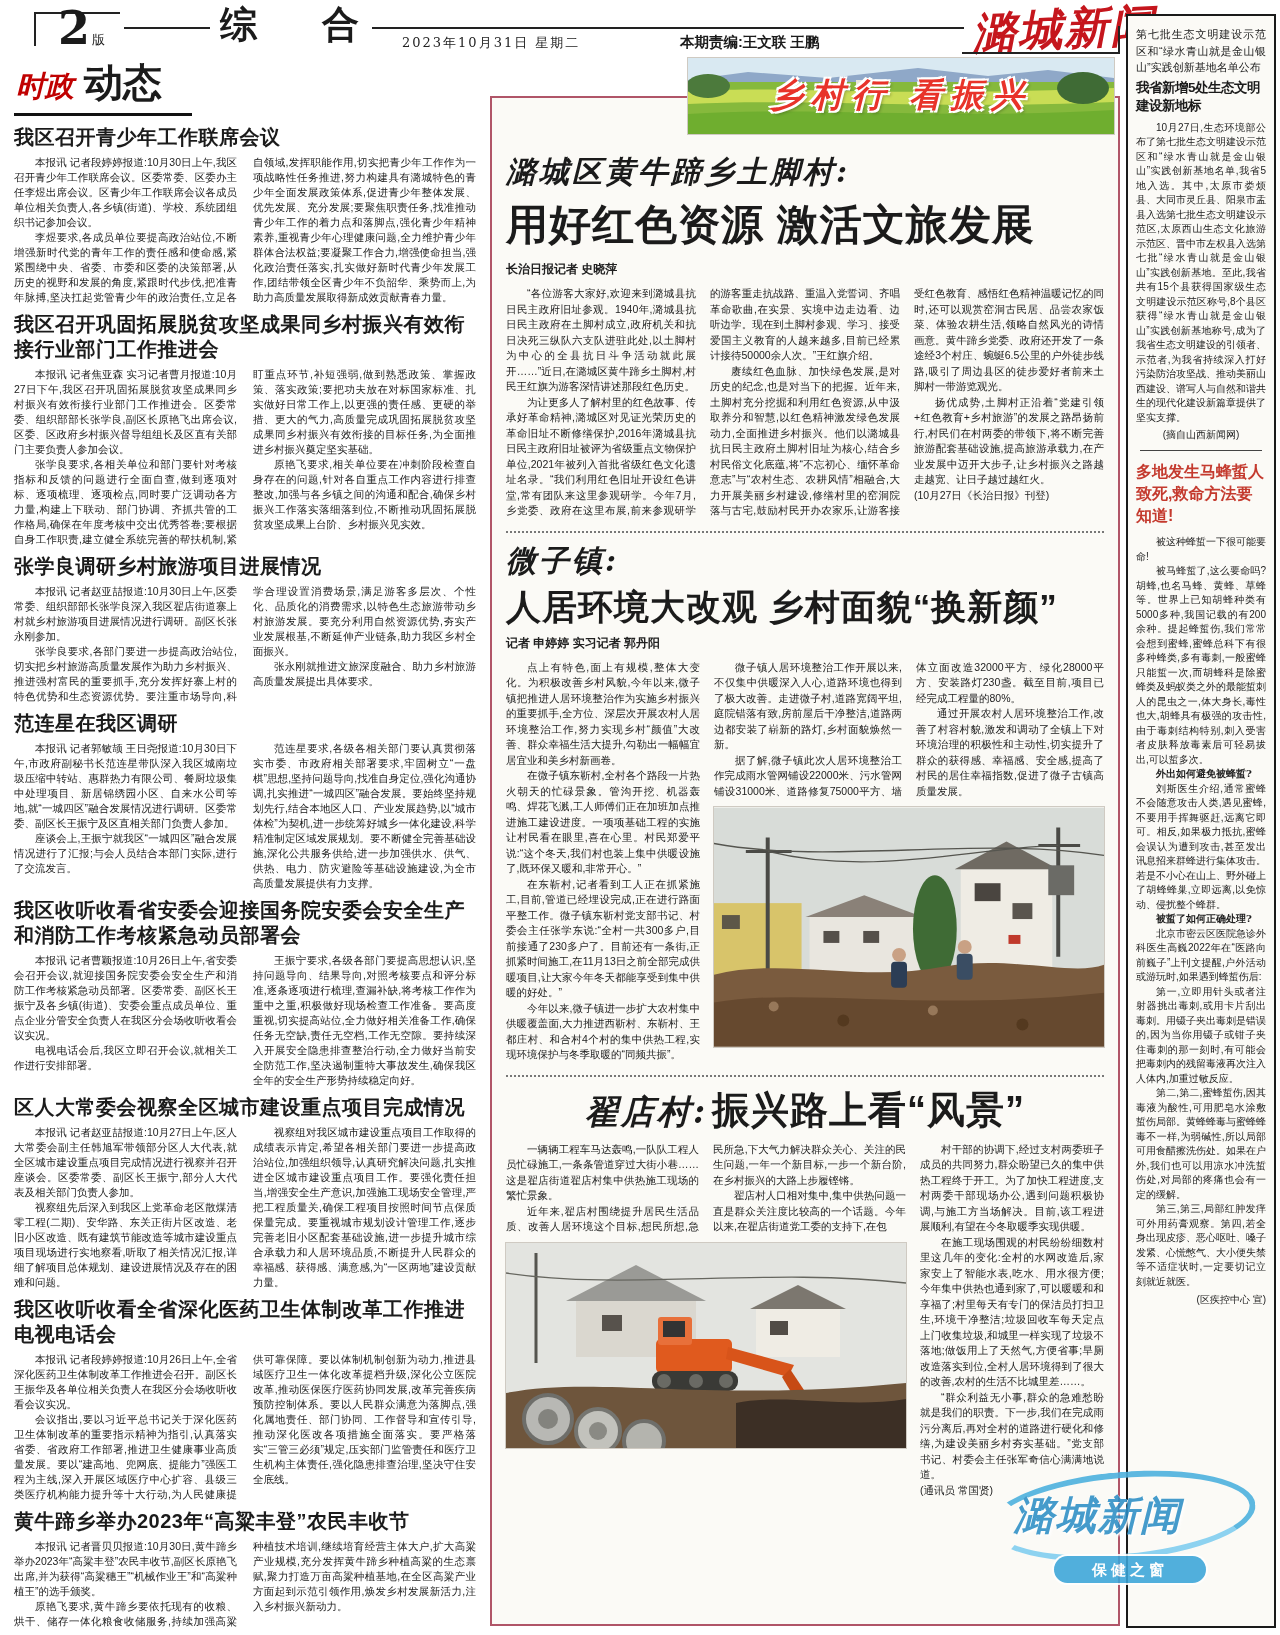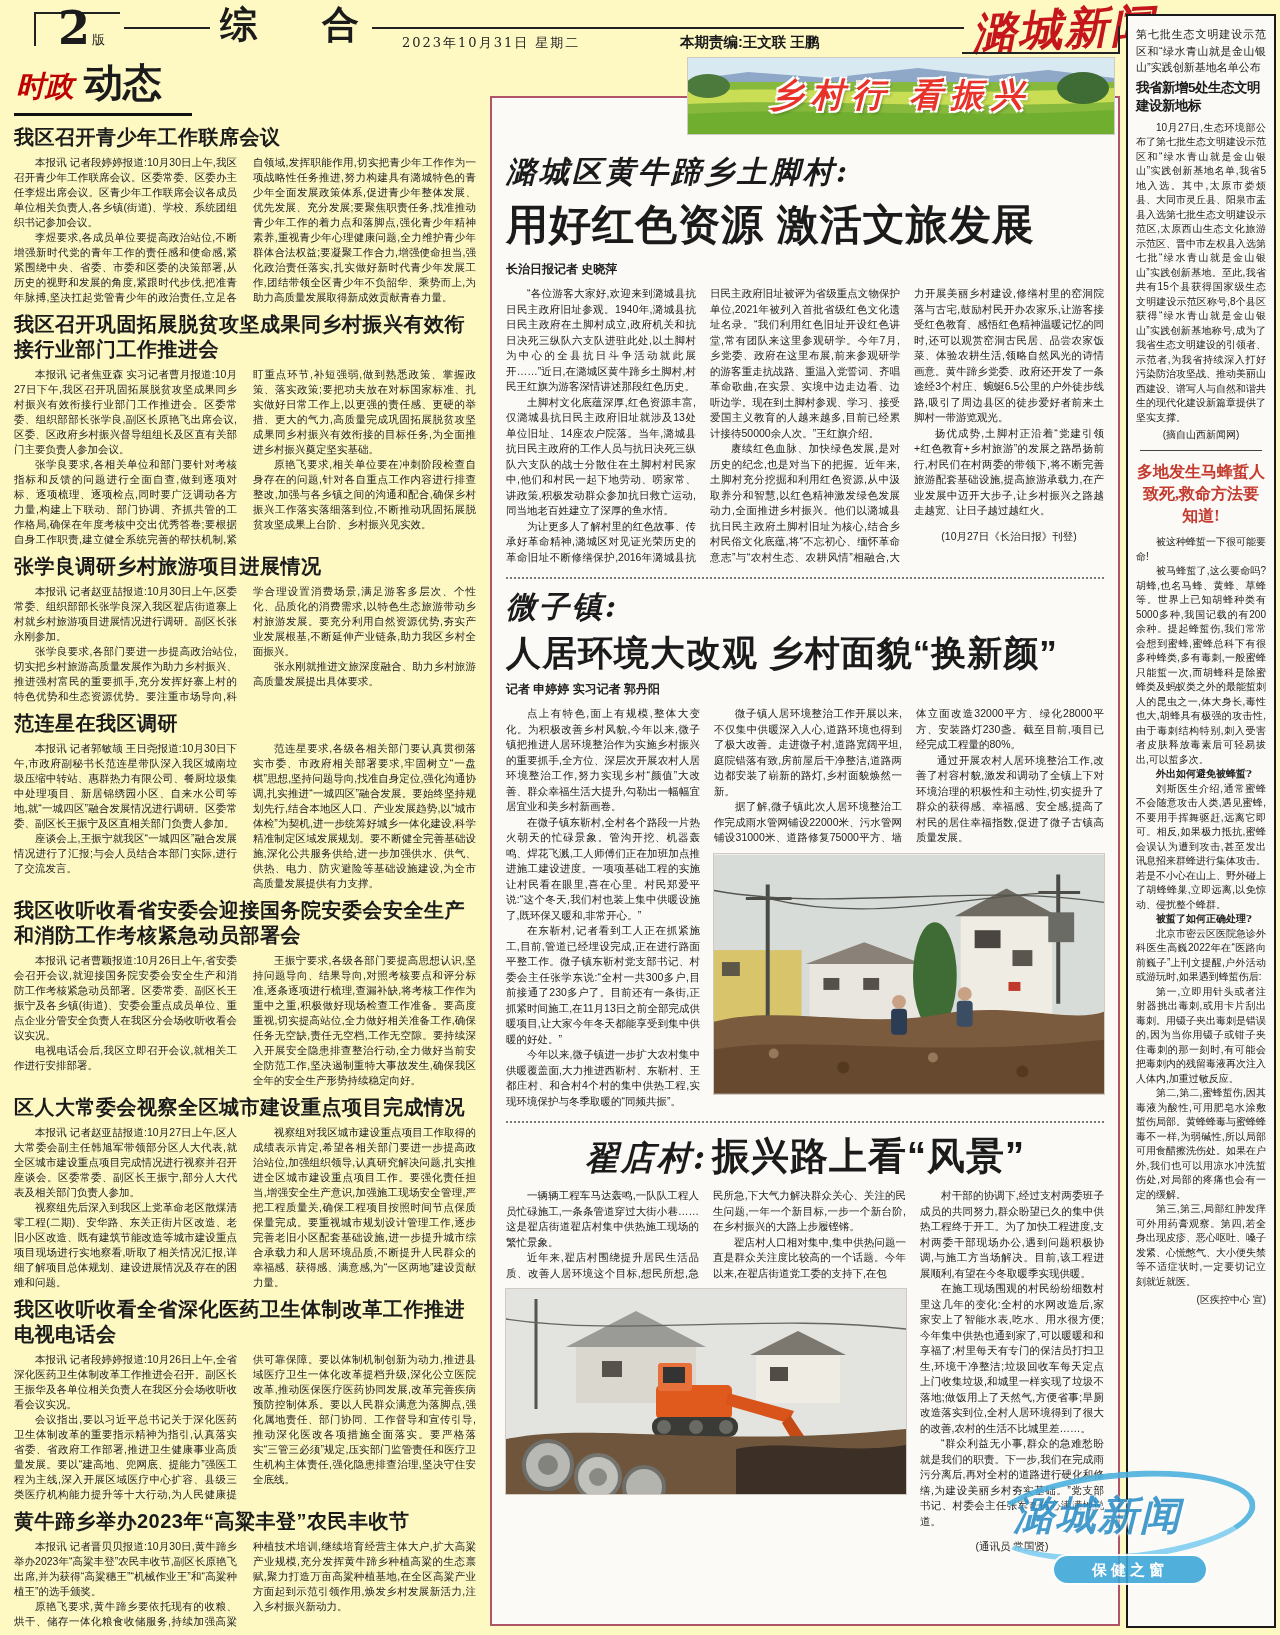--- a/index.html
+++ b/index.html
@@ -1,18 +1,18 @@
 <!DOCTYPE html>
 <html><head>
 <meta charset="utf-8">
 <style>
 *{box-sizing:border-box;margin:0;padding:0}
 html,body{width:1280px}
 body{font-family:"Liberation Sans","DejaVu Sans",sans-serif;background:#e9e7e2}
-.page{position:relative;width:1280px;height:1635px;background:#fef9c3;overflow:hidden;color:#1b1b1b}
+.page{position:relative;width:1280px;height:1635px;background:#ffffff;overflow:hidden;color:#1b1b1b}
 
 
 .corner-l{position:absolute;left:34px;top:12px;width:86px;height:34px;border-left:2px solid #222;border-top:2px solid #222}
 .pagenum{position:absolute;left:58px;top:4px}
 .pagenum .num{font-size:46px;font-weight:bold;font-family:"DejaVu Serif",serif;line-height:48px}
 .pagenum .ban{font-size:13px;margin-left:2px}
 .hline1{position:absolute;left:124px;top:27px;width:86px;height:2px;background:#222}
 .section-title{position:absolute;left:220px;top:0px;font-size:37px;font-weight:bold;letter-spacing:26px;white-space:nowrap;font-family:"DejaVu Serif",serif}
 .hline2{position:absolute;left:372px;top:27px;width:592px;height:2px;background:#222}
 .date{position:absolute;left:402px;top:34px;font-size:13px;letter-spacing:2px;font-family:"DejaVu Serif",serif;color:#222}
@@ -22,21 +22,21 @@
 
 
 .left-col{position:absolute;left:14px;top:56px;width:462px;height:1576px;overflow:hidden}
 .sec-head{display:inline-block;border-bottom:3px solid #111;padding:0 30px 3px 2px;margin-bottom:2px}
 .sec-head .red{color:#c00101;font-size:29px;font-weight:bold;font-family:"DejaVu Serif",serif;font-style:italic;margin-right:10px}
 .sec-head .blk{font-size:39px;font-weight:bold;font-family:"DejaVu Serif",serif}
 .l-article{margin-bottom:7px}
 .l-article h2{font-size:20px;line-height:25px;font-weight:bold;margin:7px 0 5px;letter-spacing:.5px}
 .body2{column-count:2;column-gap:16px;text-align:justify;font-size:10.5px;line-height:15px;color:#222}
 .para{text-indent:2em;margin:0}
-.attr{text-align:center;text-indent:0;margin-top:10px}
+.attr{text-align:left;text-indent:0;margin-top:0}
 
 
 .center-box{position:absolute;left:490px;top:96px;width:630px;height:1530px;border:2px solid #b05568;background:#fbfaf6;padding:48px 14px 8px;overflow:hidden}
 .banner{position:absolute;left:688px;top:58px;width:426px;height:76px;z-index:3;box-shadow:0 0 0 1px #cfcac2;overflow:hidden}
 .banner svg{position:absolute;left:0;top:0}
 .banner-text{position:absolute;width:100%;top:15px;text-align:center;font-size:33px;font-weight:bold;font-style:italic;font-family:Liberation Serif, serif;color:#e8332a;letter-spacing:8px;text-shadow:-2px -2px 0 #fff,2px -2px 0 #fff,-2px 2px 0 #fff,2px 2px 0 #fff,3px 3px 3px rgba(0,0,0,.25)}
 .c-kicker{font-family:"DejaVu Serif",serif;font-style:italic;font-weight:bold;font-size:30px;margin:6px 0 2px;letter-spacing:3px}
 .c1-title{font-size:42px;font-weight:bold;letter-spacing:1px;margin:4px 0 8px;white-space:nowrap}
 .c-byline{font-size:12px;font-weight:bold;margin:2px 0 8px;color:#222}
 .body3{column-count:3;column-gap:14px;text-align:justify;font-size:10.5px;line-height:15.5px;color:#222}
@@ -55,21 +55,21 @@
 .zd-left-text{column-count:2;column-gap:14px;font-size:10.5px;line-height:15.5px;text-align:justify;color:#222}
 .zd-col3{flex:1;min-width:0;font-size:10.5px;line-height:15.5px;text-align:justify;color:#222}
 
 
 .sidebar{position:absolute;left:1126px;top:14px;width:150px;height:1614px;border:2px solid #1a1a1a;padding:10px 8px;overflow:hidden;background:#fbfaf6}
 .sb-kicker{font-size:11px;line-height:16.5px;text-align:justify;color:#222}
 .sb-title1{font-size:13.5px;font-weight:bold;line-height:18px;margin:3px 0 6px;letter-spacing:-.5px}
 .sb-body{font-size:10px;line-height:14.5px;text-align:justify;color:#222}
 .sb-source{font-size:10px;text-align:center;margin:3px 0 6px}
 .sb-rule{border-top:1px solid #444;margin:8px 4px 10px}
-.sb-title2{color:#c43a2e;font-size:16px;font-weight:bold;text-align:center;line-height:22px;margin:0 0 8px;font-family:Liberation Serif, serif}
+.sb-title2{color:#c43a2e;font-size:16px;font-weight:bold;line-height:22px;margin:0 0 8px;font-family:Liberation Sans, sans-serif}
 .subhead{font-weight:bold;text-indent:2em;font-family:"DejaVu Serif",serif}
 .sb-sign{font-size:10px;text-align:right;margin-top:4px}
 
 
 .watermark{position:absolute;left:982px;top:1468px;width:296px;height:136px;z-index:6;opacity:.88;pointer-events:none}
 .wm-ellipse{position:absolute;left:6px;top:4px;width:268px;height:88px;border:6px solid #49b0de;border-radius:50%;transform:rotate(-5deg);border-left-color:transparent;border-bottom-color:#7ecdf0}
 .wm-text{position:absolute;left:32px;top:20px;font-size:40px;font-weight:bold;font-style:italic;color:#2d8fc6;font-family:"DejaVu Serif",serif;letter-spacing:2px;text-shadow:1px 1px 0 #fff,2px 2px 2px rgba(255,255,255,.8);white-space:nowrap}
 .wm-ribbon{position:absolute;left:72px;top:88px;width:152px;height:27px;background:#3aa5d9;color:#fff;border-radius:14px;text-align:center;font-size:15px;font-weight:bold;line-height:27px;letter-spacing:4px;box-shadow:0 0 0 2px #fff}
 </style>
 </head>
@@ -183,21 +183,20 @@
   </div>
 
   <section class="center-box">
 
     <article>
       <div class="c-kicker">潞城区黄牛蹄乡土脚村:</div>
       <h1 class="c1-title">用好红色资源  激活文旅发展</h1>
       <div class="c-byline">长治日报记者 史晓萍</div>
       <div class="body3">
           <p class="para">“各位游客大家好,欢迎来到潞城县抗日民主政府旧址参观。1940年,潞城县抗日民主政府在土脚村成立,政府机关和抗日决死三纵队六支队进驻此处,以土脚村为中心的全县抗日斗争活动就此展开……”近日,在潞城区黄牛蹄乡土脚村,村民王红旗为游客深情讲述那段红色历史。</p>
-          <p class="para">土脚村文化底蕴深厚,红色资源丰富,仅潞城县抗日民主政府旧址就涉及13处单位旧址、14座农户院落。当年,潞城县抗日民主政府的工作人员与抗日决死三纵队六支队的战士分散住在土脚村村民家中,他们和村民一起下地劳动、唠家常、讲政策,积极发动群众参加抗日救亡运动,同当地老百姓建立了深厚的鱼水情。</p>
           <p class="para">为让更多人了解村里的红色故事、传承好革命精神,潞城区对见证光荣历史的革命旧址不断修缮保护,2016年潞城县抗日民主政府旧址被评为省级重点文物保护单位,2021年被列入首批省级红色文化遗址名录。“我们利用红色旧址开设红色讲堂,常有团队来这里参观研学。今年7月,乡党委、政府在这里布展,前来参观研学的游客重走抗战路、重温入党誓词、齐唱革命歌曲,在实景、实境中边走边看、边听边学。现在到土脚村参观、学习、接受爱国主义教育的人越来越多,目前已经累计接待50000余人次。”王红旗介绍。</p>
           <p class="para">赓续红色血脉、加快绿色发展,是对历史的纪念,也是对当下的把握。近年来,土脚村充分挖掘和利用红色资源,从中汲取养分和智慧,以红色精神激发绿色发展动力,全面推进乡村振兴。他们以潞城县抗日民主政府土脚村旧址为核心,结合乡村民俗文化底蕴,将“不忘初心、缅怀革命意志”与“农村生态、农耕风情”相融合,大力开展美丽乡村建设,修缮村里的窑洞院落与古宅,鼓励村民开办农家乐,让游客接受红色教育、感悟红色精神温暖记忆的同时,还可以观赏窑洞古民居、品尝农家饭菜、体验农耕生活,领略自然风光的诗情画意。黄牛蹄乡党委、政府还开发了一条途经3个村庄、蜿蜒6.5公里的户外徒步线路,吸引了周边县区的徒步爱好者前来土脚村一带游览观光。</p>
           <p class="para">扬优成势,土脚村正沿着“党建引领+红色教育+乡村旅游”的发展之路昂扬前行,村民们在村两委的带领下,将不断完善旅游配套基础设施,提高旅游承载力,在产业发展中迈开大步子,让乡村振兴之路越走越宽、让日子越过越红火。</p>
           <p class="para attr">(10月27日《长治日报》刊登)</p>
         </div>
     </article>
 
     <div class="dots"></div>
 
     <article>

